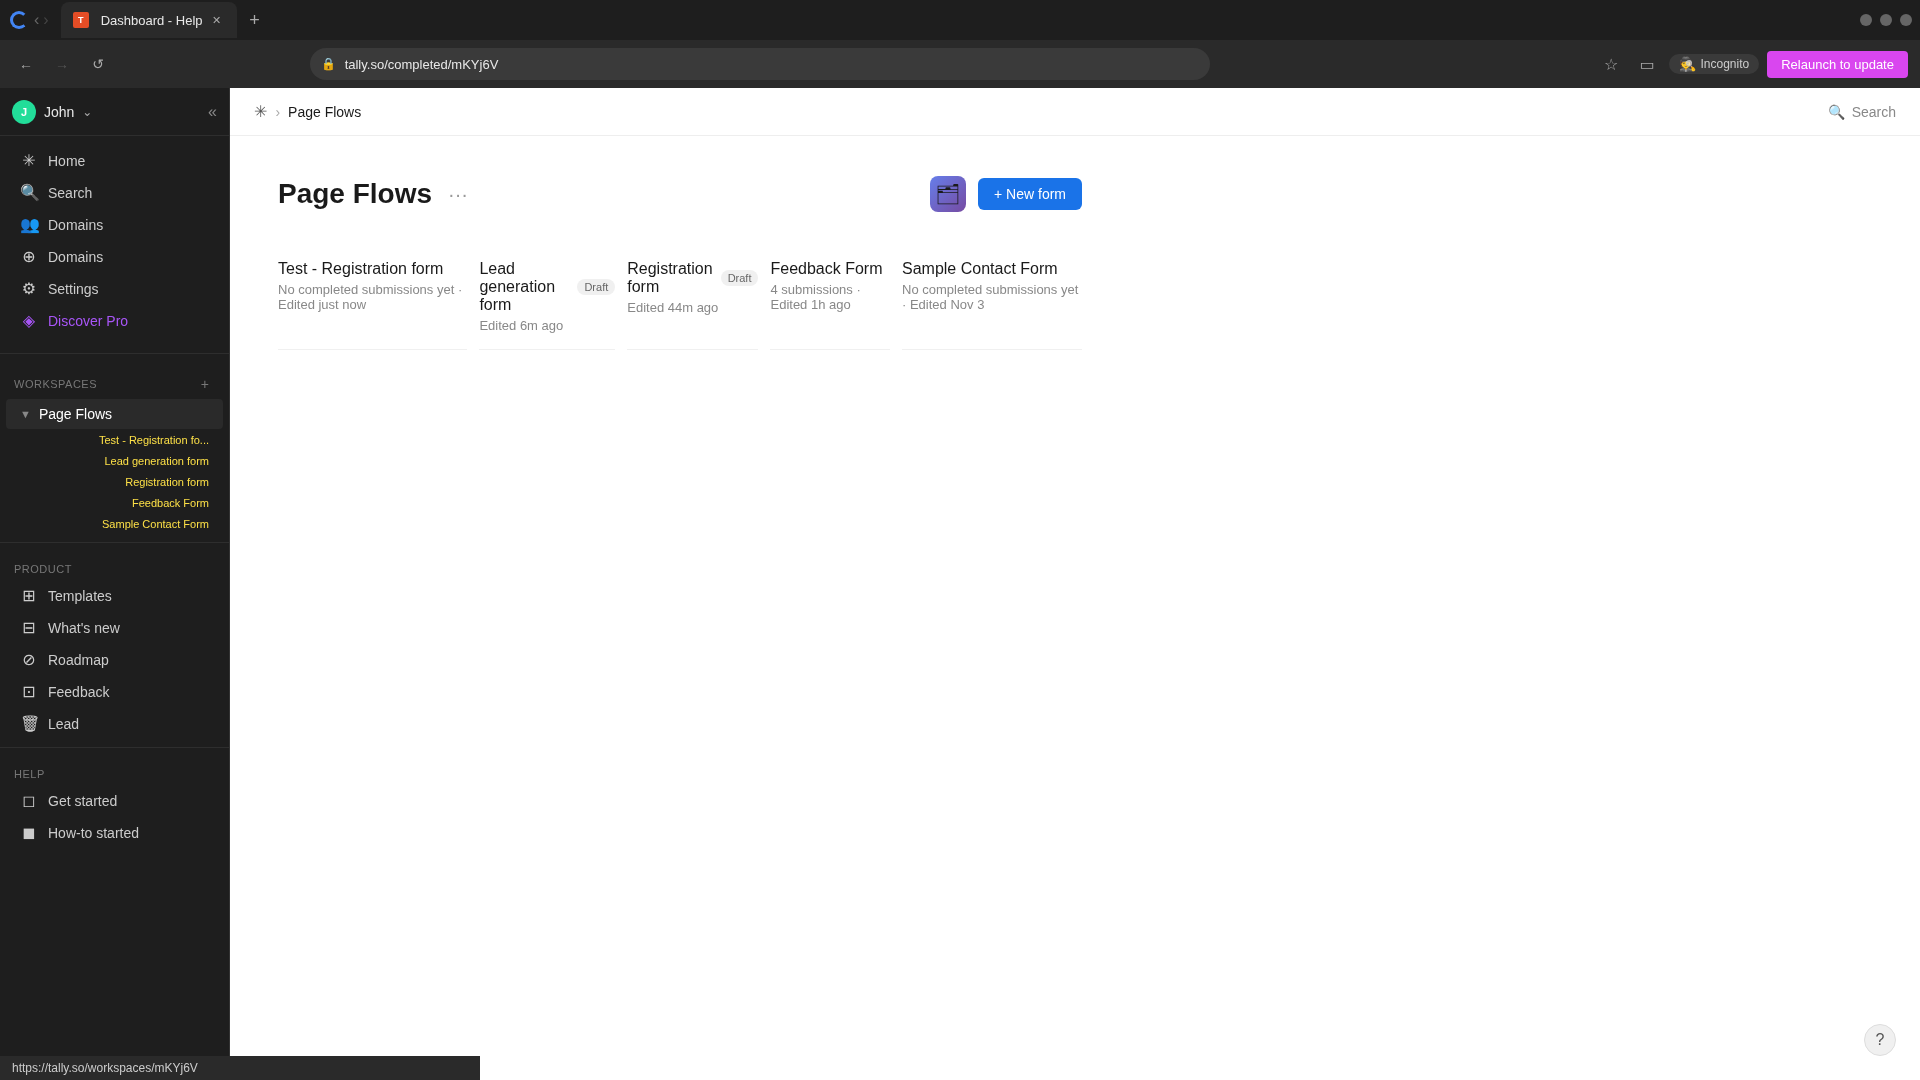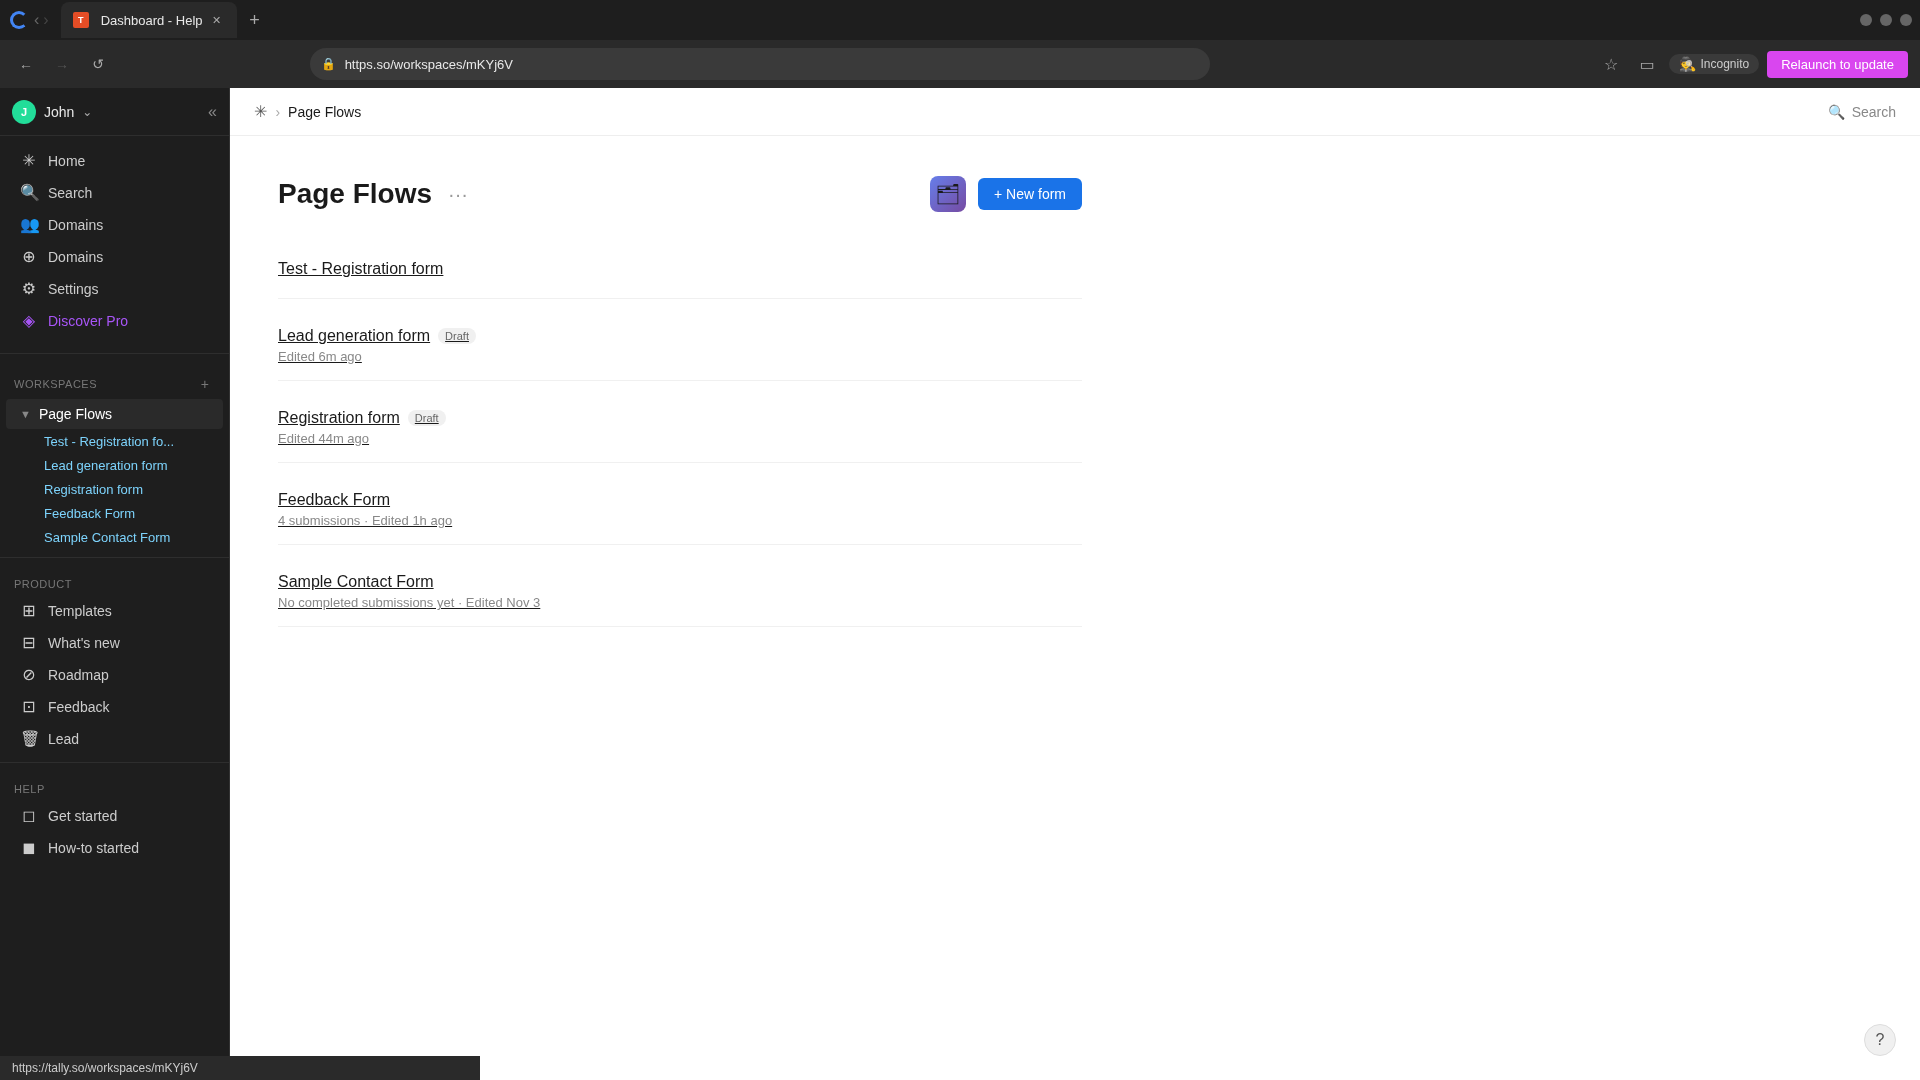--- a/index.html
+++ b/index.html
@@ -204,25 +204,26 @@
     .workspace-action-btn {
       width: 20px; height: 20px;
       display: flex; align-items: center; justify-content: center;
       font-size: 13px; color: #888; cursor: pointer; border-radius: 3px;
     }
 
     .sub-item {
       display: flex;
       align-items: center;
       padding: 4px 14px 4px 38px;
-      font-size: 13px;
-      color: #7dd3fc;
+      font-size: 11px;
+      color: #fde047;
       cursor: pointer;
       margin: 1px 6px;
       border-radius: 4px;
+      justify-content: flex-end;
     }
 
     .sidebar-divider {
       height: 1px;
       background: #2e2e2e;
       margin: 8px 0;
     }
 
     
     .main-content {
@@ -296,21 +297,21 @@
       border: none;
       border-radius: 6px;
       padding: 8px 16px;
       font-size: 14px;
       font-weight: 500;
       cursor: pointer;
       display: flex; align-items: center; gap: 6px;
     }
 
     
-    .form-list { display: flex; flex-direction: column; gap: 12px; text-decoration: underline; }
+    .form-list { display: flex; flex-direction: row; gap: 12px; }
     .form-item {
       padding: 16px 0;
       border-bottom: 1px solid #f0f0f0;
       cursor: pointer;
     }
     .form-item-name {
       display: flex; align-items: center; gap: 8px;
       font-size: 16px; font-weight: 500; color: #1a1a1a; margin-bottom: 4px;
     }
     .draft-badge {
@@ -390,21 +391,21 @@
     </div>
   </div>
 
   <div class="address-bar-row">
     <div class="nav-btn">←</div>
     <div class="nav-btn" style="color:#555;">→</div>
     <div class="nav-btn">↺</div>
 
     <div class="address-bar">
       <span class="address-bar-lock">🔒</span>
-      <span class="address-text">https.so/workspaces/mKYj6V</span>
+      <span class="address-text">tally.so/completed/mKYj6V</span>
     </div>
 
     <div class="browser-actions">
       <div class="browser-icon-btn">☆</div>
       <div class="browser-icon-btn">▭</div>
       <div class="incognito-badge">
         <span style="font-size:14px;">🕵</span>
         <span>Incognito</span>
       </div>
       <button class="relaunch-btn">Relaunch to update</button>
@@ -561,20 +562,21 @@
           <button class="new-form-btn">+ New form</button>
         </div>
       </div>
 
       <div class="form-list">
 
         <div class="form-item">
           <div class="form-item-name">
             <span>Test - Registration form</span>
           </div>
+          <div class="form-item-meta">No completed submissions yet · Edited just now</div>
         </div>
 
         <div class="form-item">
           <div class="form-item-name">
             <span>Lead generation form</span>
             <span class="draft-badge">Draft</span>
           </div>
           <div class="form-item-meta">Edited 6m ago</div>
         </div>
 

